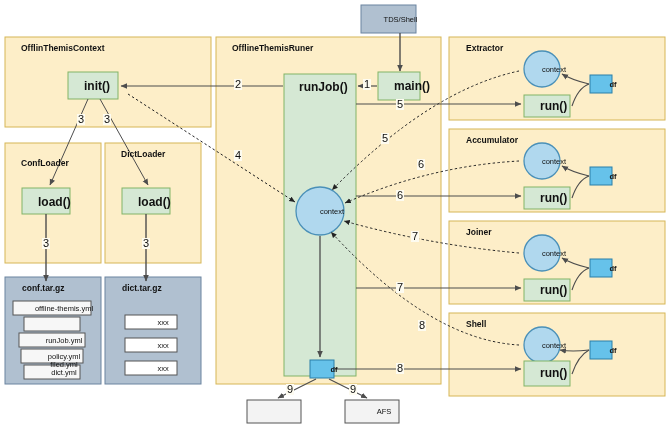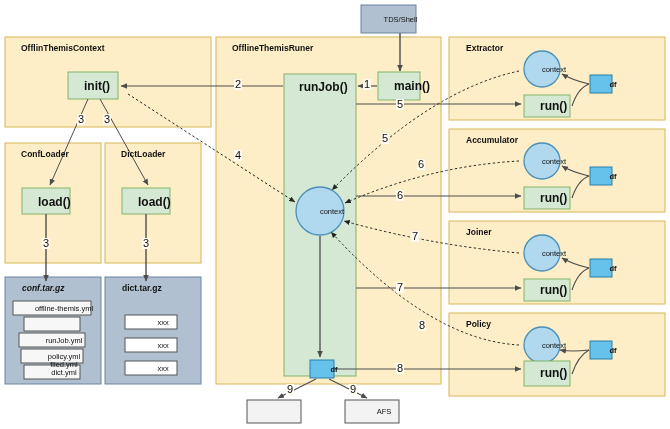--- a/index.html
+++ b/index.html
@@ -126,29 +126,29 @@
     <path d="M589,350 Q578,356 572,374" stroke="#4d4d4d" stroke-width="1.1" fill="none"></path>
     <path d="M589,350 Q572,352 560,350" stroke="#4d4d4d" stroke-width="1.1" fill="none" marker-end="url(#ah)"></path>
   </svg>
 
   <div class="lbl ctr" style="left:361px;top:5px;width:55px;height:28px;">
     <span>TDS/Shell</span>
   </div>
 
   <div class="lbl panel-title" style="left:9px;top:43px;">OfflinThemisContext</div>
   <div class="lbl panel-title" style="left:220px;top:43px;">OfflineThemisRuner</div>
-  <div class="lbl panel-title" style="left:9px;top:149px;text-align:center;">ConfLoader</div>
+  <div class="lbl panel-title" style="left:9px;top:158px;text-align:center;">ConfLoader</div>
   <div class="lbl panel-title" style="left:109px;top:149px;">DictLoader</div>
-  <div class="lbl panel-title" style="left:10px;top:283px;font-style:italic;">conf.tar.gz</div>
+  <div class="lbl panel-title" style="left:10px;top:283px;">conf.tar.gz</div>
   <div class="lbl panel-title" style="left:110px;top:283px;">dict.tar.gz</div>
 
   <div class="lbl panel-title" style="left:454px;top:43px;">Extractor</div>
   <div class="lbl panel-title" style="left:454px;top:135px;">Accumulator</div>
   <div class="lbl panel-title" style="left:454px;top:227px;">Joiner</div>
-  <div class="lbl panel-title" style="left:454px;top:319px;">Policy</div>
+  <div class="lbl panel-title" style="left:454px;top:319px;">Shell</div>
 
   <div class="lbl boxtext" style="left:72px;top:79px;">init()</div>
   <div class="lbl boxtext" style="left:287px;top:80px;">runJob()</div>
   <div class="lbl boxtext" style="left:382px;top:79px;">main()</div>
   <div class="lbl boxtext" style="left:26px;top:195px;">load()</div>
   <div class="lbl boxtext" style="left:126px;top:195px;">load()</div>
 
   <div class="lbl ctr" style="left:296px;top:203px;width:48px;height:16px;">
     <span>context</span>
   </div>

